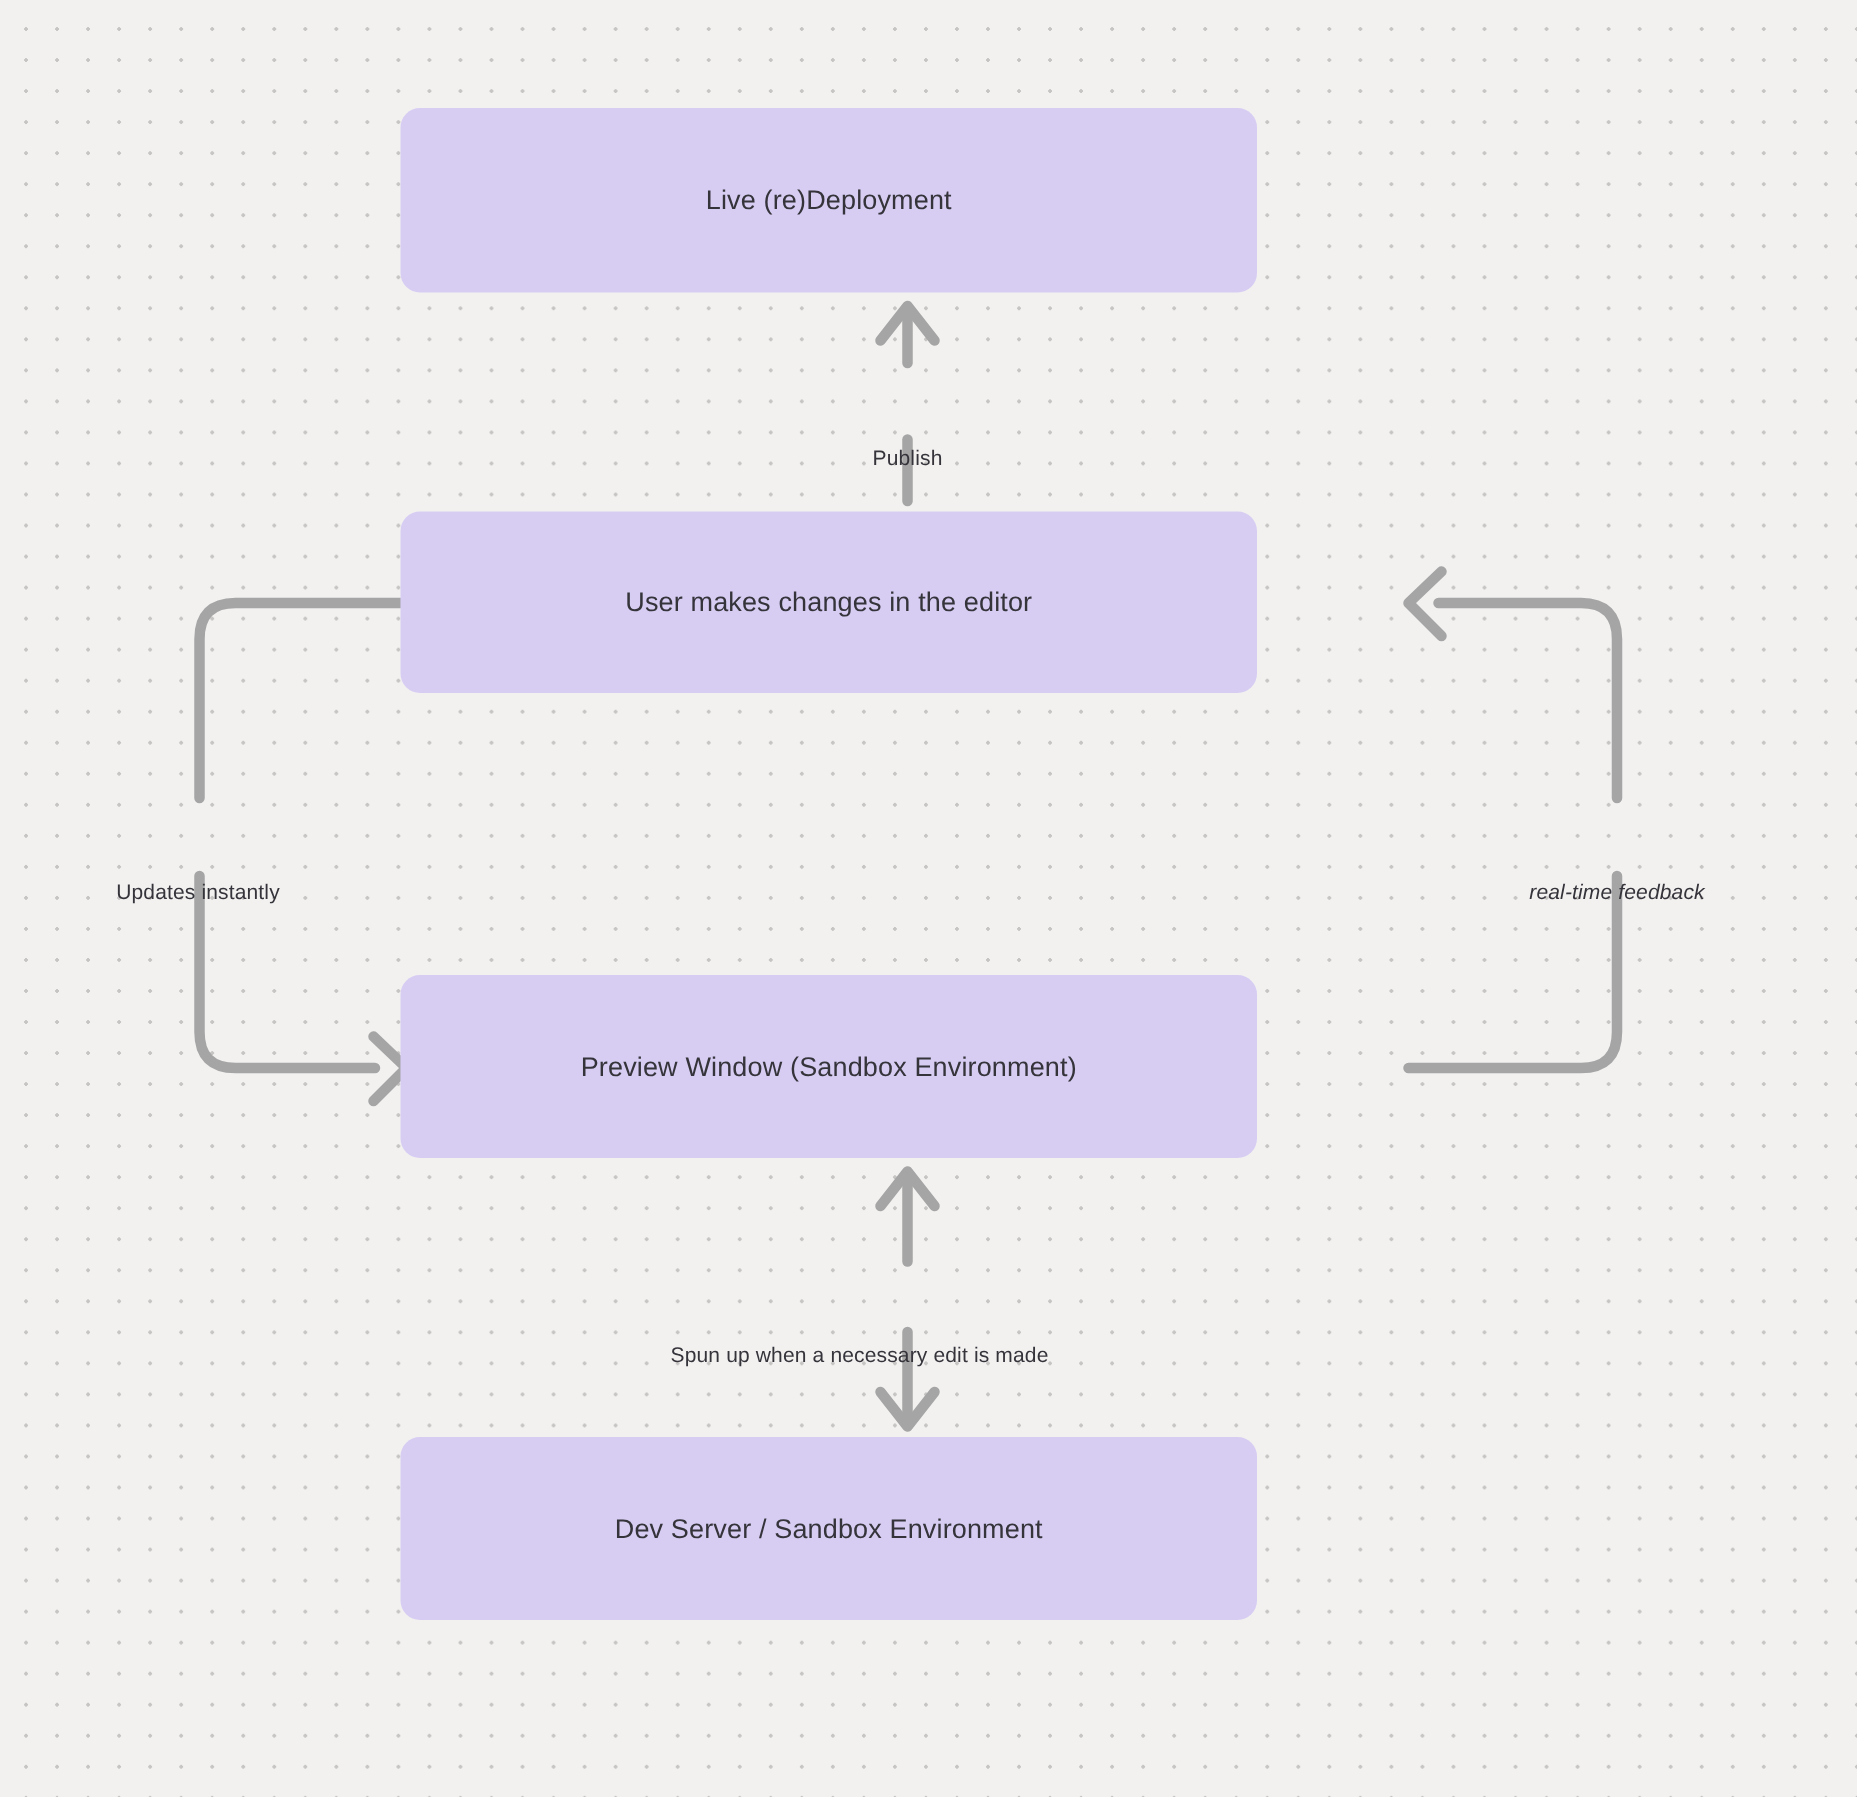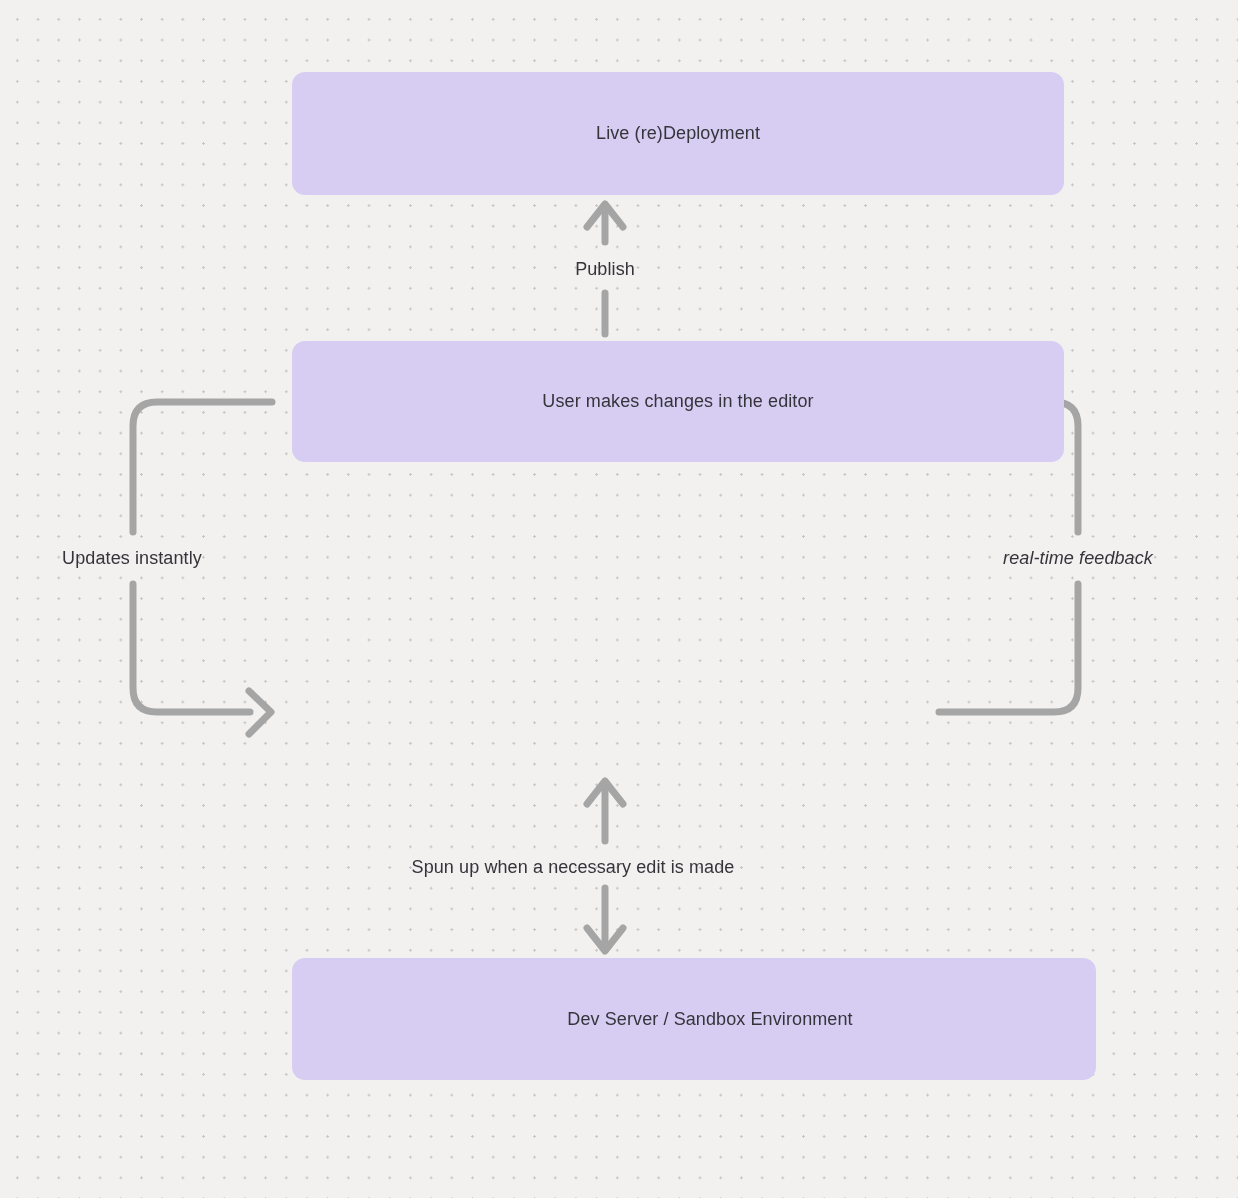--- a/index.html
+++ b/index.html
@@ -20,43 +20,44 @@
   .arrow-layer {
     position: absolute;
     left: 0;
     top: 0;
     width: 1238px;
     height: 1198px;
     pointer-events: none;
   }
   .node {
     position: absolute;
-    left: 292px;
-    width: 772px;
+    left: 267px;
+    width: 571px;
     height: 122px;
     background: #d7cdf3;
     border-radius: 13px;
     display: flex;
     align-items: center;
     justify-content: center;
     font-size: 18px;
     color: #36343b;
     letter-spacing: 0.1px;
   }
   .node-1 { top: 72px; height: 123px; }
   .node-2 { top: 341px; height: 121px; border-radius: 13px; }
   .node-3 { top: 650px; }
-  .node-4 { top: 958px; padding-left: 32px; }
+  .node-4 { top: 958px; }
   .edge-label {
     position: absolute;
     transform: translate(-50%, -50%);
     white-space: nowrap;
-    font-size: 18px;
+    font-size: 14px;
     color: #36343b;
     letter-spacing: 0.1px;
+    margin-top: 36px;
   }
   .lbl-publish   { left: 605px;  top: 269px; }
   .lbl-updates   { left: 132px;  top: 558px; }
   .lbl-feedback  { left: 1078px; top: 558px; font-style: italic; }
   .lbl-spunup    { left: 573px;  top: 867px; }
   .arrow-path {
     fill: none;
     stroke: #a5a5a5;
     stroke-width: 7;
     stroke-linecap: round;
@@ -97,20 +98,23 @@
   </svg>
 
   <div class="node node-1">
     <span>Live (re)Deployment</span>
   </div>
 
   <div class="node node-2">
     <span>User makes changes in the editor</span>
   </div>
 
+  <div class="node node-3">
+    <span>Preview Window (Sandbox Environment)</span>
+  </div>
 
   <div class="node node-4">
     <span>Dev Server / Sandbox Environment</span>
   </div>
 
   <span class="edge-label lbl-publish">Publish</span>
 
   <span class="edge-label lbl-updates">Updates instantly</span>
 
   <span class="edge-label lbl-feedback">real-time feedback</span>

